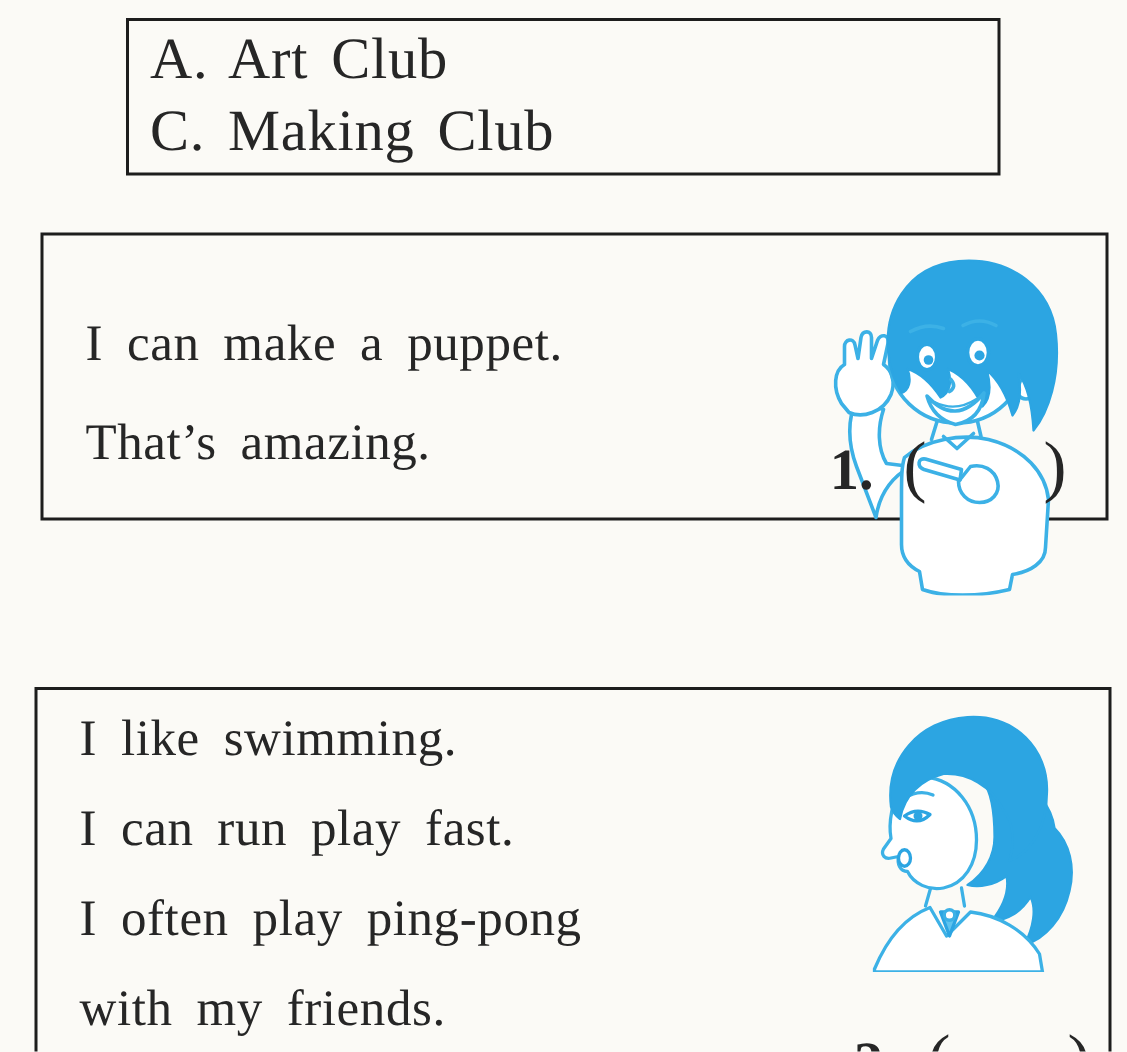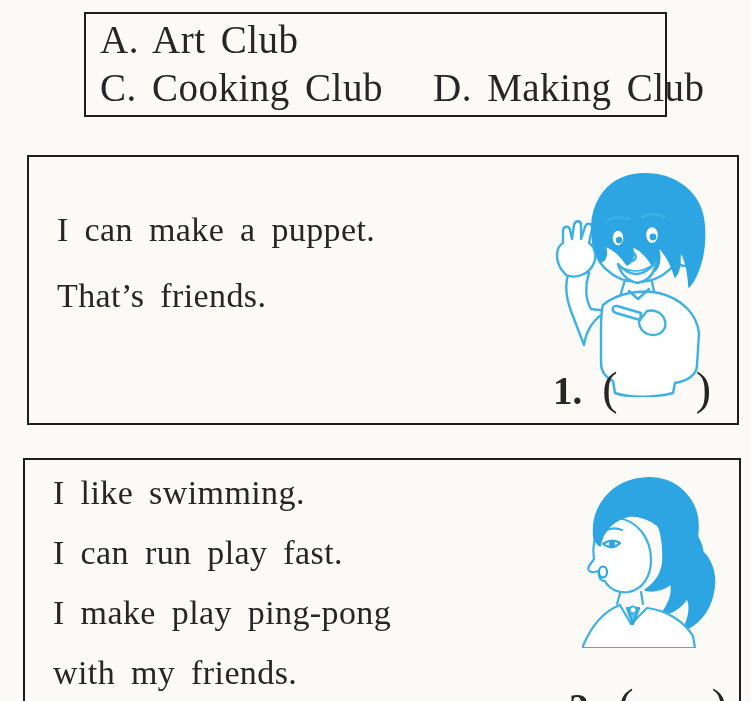--- a/index.html
+++ b/index.html
@@ -20,21 +20,21 @@
   }
   .options-row {
     display:flex; gap:50px; align-items:baseline;
     font-size:39px; line-height:1.05; letter-spacing:0.5px; word-spacing:5px;
     white-space:nowrap;
   }
   
   .card {
     position:absolute; border:2.5px solid #1d1d1d; background:transparent;
   }
-  .card-1 { left:27px; top:155px; width:712px; height:270px; }
+  .card-1 { left:27px; top:155px; width:712px; height:192px; }
   .card-2 { left:23px; top:458px; width:718px; height:292px; }
   .lines { position:absolute; left:28px; font-size:34px; letter-spacing:0.4px; word-spacing:7px; white-space:nowrap; }
   .card-1 .lines { top:40px; }
   .card-1 .lines p { line-height:66px; }
   .card-2 .lines { top:3px; }
   .card-2 .lines p { line-height:60px; }
   
   .answer {
     position:absolute; display:flex; align-items:baseline;
   }
@@ -50,29 +50,28 @@
   svg { display:block; width:100%; height:100%; }
 </style>
 </head>
 <body>
 
 <div class="options-box">
   <div class="options-row">
     <span>A. Art Club</span>
   </div>
   <div class="options-row">
-    <span>C. Cooking Club</span>
-    <span>D. Making Club</span>
+    <span>C. Making Club</span>
   </div>
 </div>
 
 <div class="card card-1">
   <div class="lines">
     <p>I can make a puppet.</p>
-    <p>That’s friends.</p>
+    <p>That’s amazing.</p>
   </div>
 
   <div class="figure">
     <svg viewBox="0 0 184 234" xmlns="http://www.w3.org/2000/svg">
       <g stroke="#3cb1e6" stroke-width="2.4" fill="none" stroke-linecap="round" stroke-linejoin="round">
 
         <path fill="#fff" d="M66,148 C52,156 45,168 43,182 L30,148 C24,132 24,116 30,104 L48,110 C44,122 44,136 50,146 Z"></path>
 
         <path fill="#fff" d="M20,106 C14,96 15,84 22,80 L22,68 C22,63 28,62 29,67 L31,76 L33,62 C34,57 40,57 40,62 L40,76 L44,64 C46,59 52,60 51,66 L48,80 C54,84 56,92 53,100 C48,112 34,116 25,112 Z"></path>
 
@@ -112,21 +111,21 @@
     <span class="paren">(</span>
     <span class="blank"></span>
     <span class="paren">)</span>
   </div>
 </div>
 
 <div class="card card-2">
   <div class="lines">
     <p>I like swimming.</p>
     <p>I can run play fast.</p>
-    <p>I make play ping-pong</p>
+    <p>I often play ping-pong</p>
     <p>with my friends.</p>
   </div>
 
   <div class="figure">
     <svg viewBox="0 0 180 186" xmlns="http://www.w3.org/2000/svg">
       <g stroke="#3cb1e6" stroke-width="2.2" fill="none" stroke-linecap="round" stroke-linejoin="round">
 
         <path fill="#2ca5e2" stroke="#2ca5e2" stroke-width="1.5" d="M118,56 C134,62 144,76 146,90 C156,100 160,116 156,132 C152,150 140,164 126,168
              C132,156 134,144 130,136 C124,146 114,152 104,152 C112,142 116,132 114,122
              C106,128 96,130 88,128 C100,120 106,108 106,96 C106,78 104,66 98,58 Z"></path>

